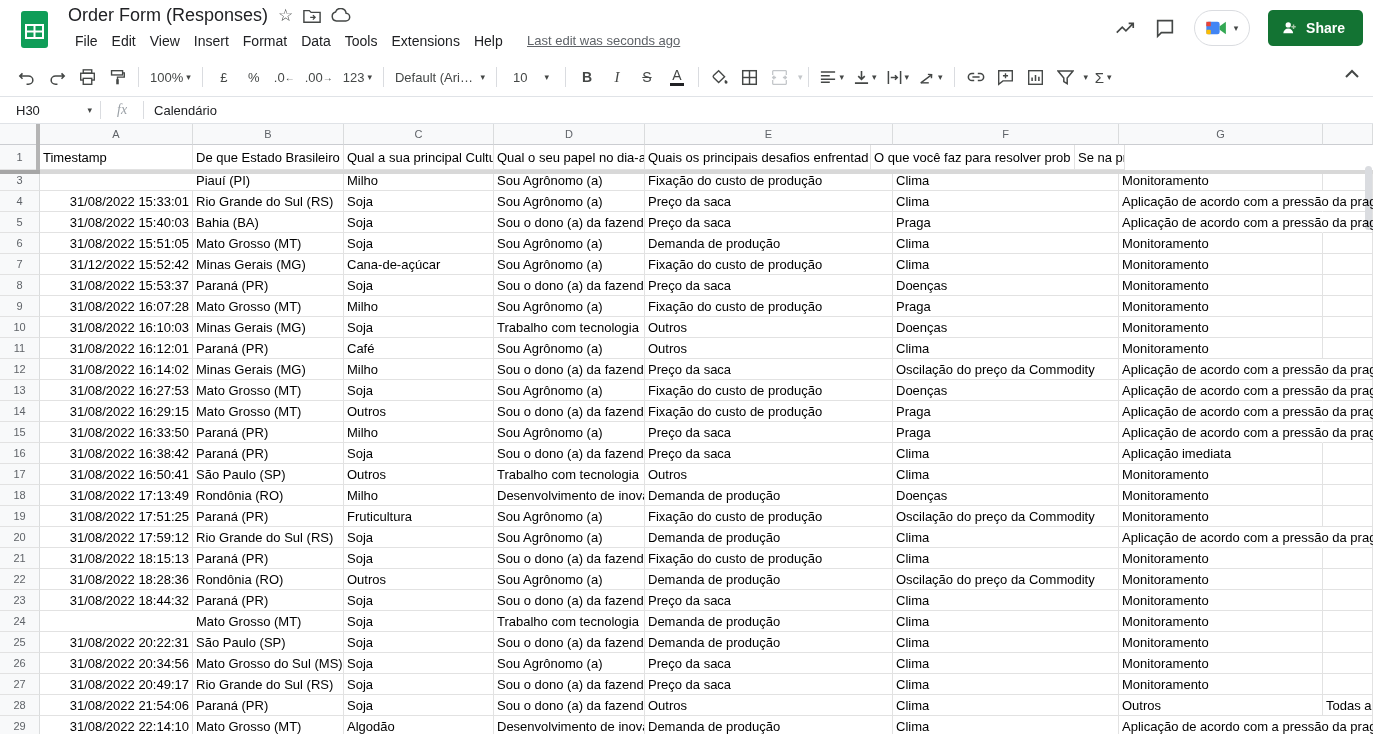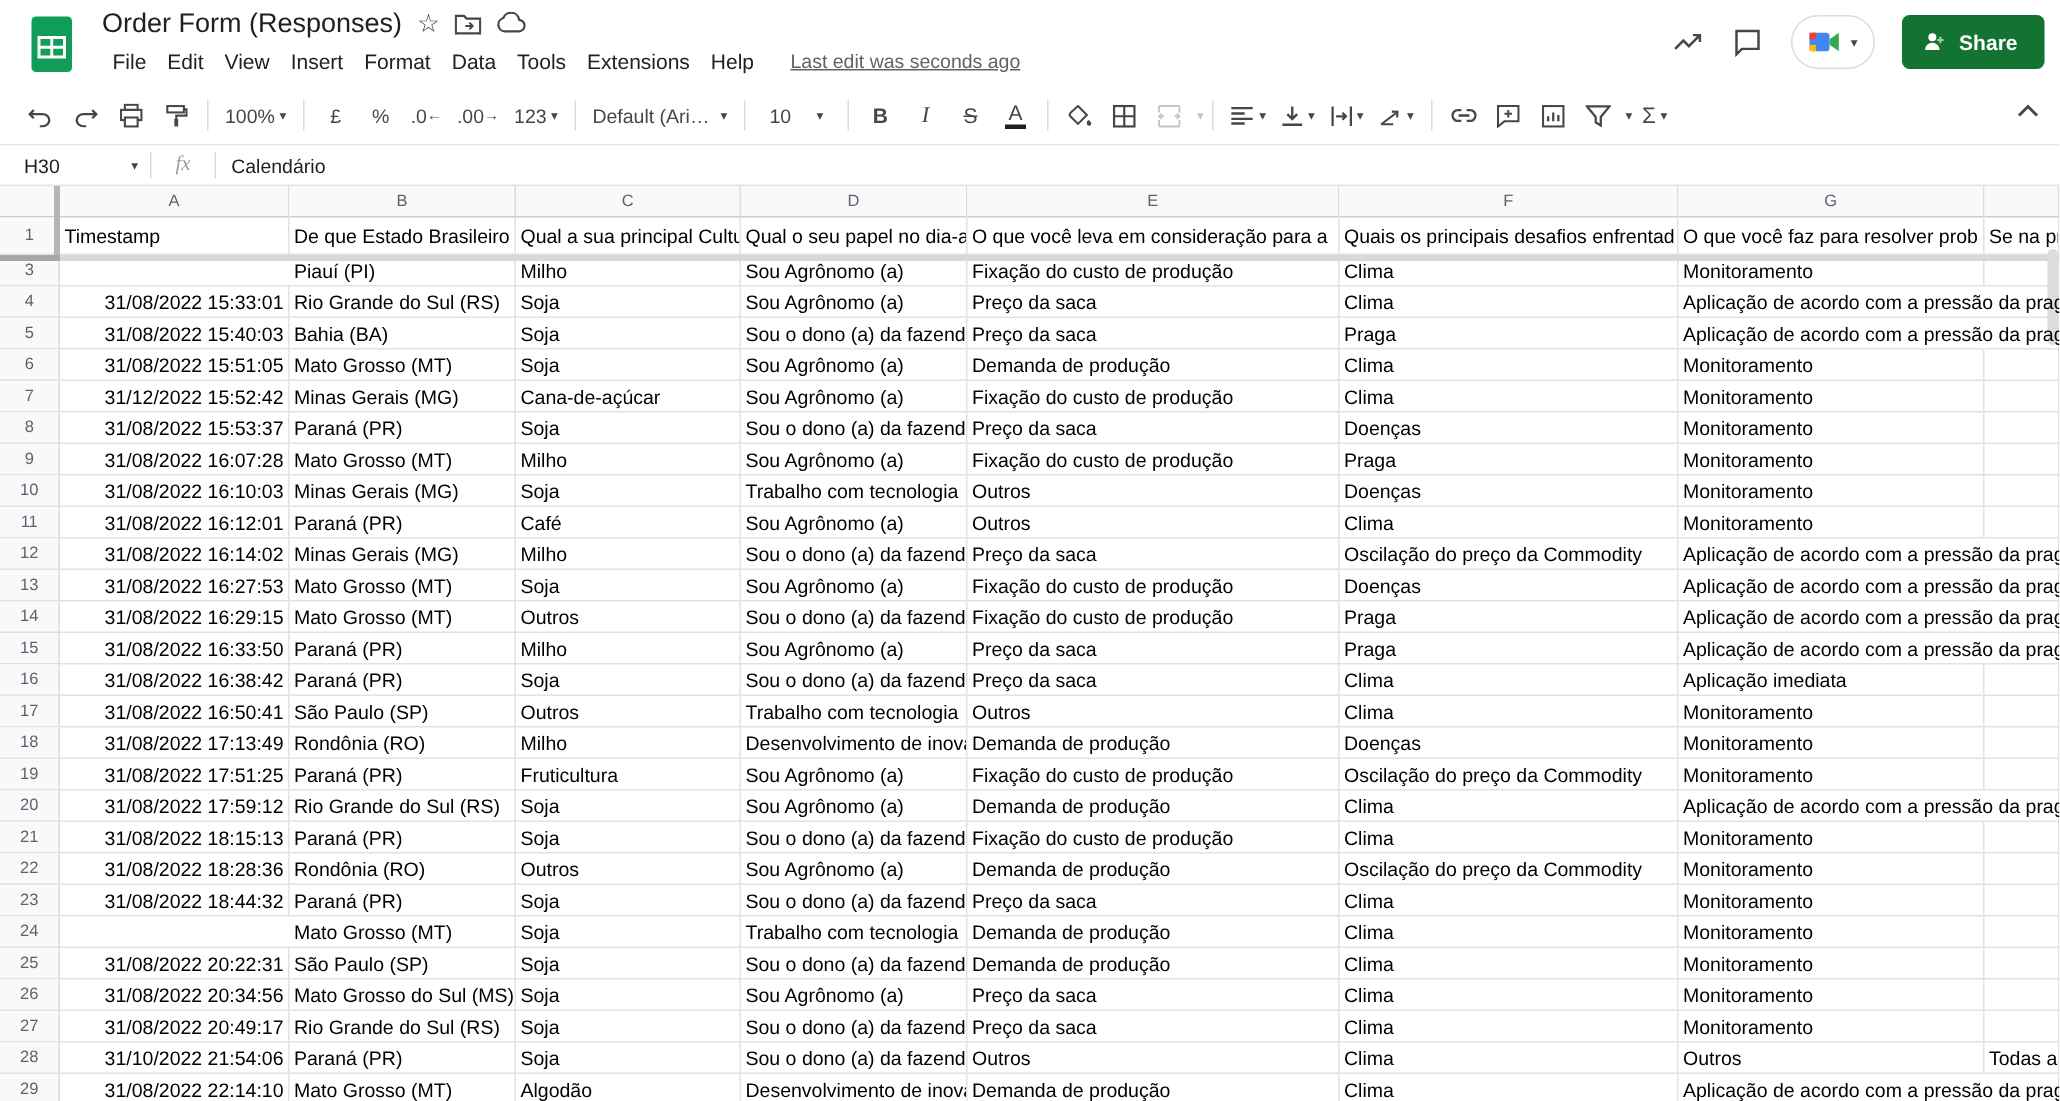--- a/index.html
+++ b/index.html
@@ -303,21 +303,20 @@
       <div class="chdr" style="width: 204px;">G</div>
       <div class="chdr" style="width: 50px;"></div>
     </div>
   <div id="rows">
       <div class="grow tall">
         <div class="rnum">1</div>
         <div class="cell" style="width: 153px;">Timestamp</div>
         <div class="cell" style="width: 151px;">De que Estado Brasileiro</div>
         <div class="cell" style="width: 150px;">Qual a sua principal Cultura</div>
         <div class="cell" style="width: 151px;">Qual o seu papel no dia-a</div>
-        <div class="cell" style="width: 248px;">O que você leva em consideração para a</div>
         <div class="cell" style="width: 226px;">Quais os principais desafios enfrentad</div>
         <div class="cell" style="width: 204px;">O que você faz para resolver prob</div>
         <div class="cell" style="width: 50px;">Se na pr</div>
       </div>
       <div class="grow">
         <div class="rnum">3</div>
         <div class="cell right" style="width: 153px; margin-top: 20px;">31/08/2022 15:31:05</div>
         <div class="cell" style="width: 151px;">Piauí (PI)</div>
         <div class="cell" style="width: 150px;">Milho</div>
         <div class="cell" style="width: 151px;">Sou Agrônomo (a)</div>
@@ -585,21 +584,21 @@
         <div class="cell" style="width: 151px;">Rio Grande do Sul (RS)</div>
         <div class="cell" style="width: 150px;">Soja</div>
         <div class="cell" style="width: 151px;">Sou o dono (a) da fazenda</div>
         <div class="cell" style="width: 248px;">Preço da saca</div>
         <div class="cell" style="width: 226px;">Clima</div>
         <div class="cell" style="width: 204px;">Monitoramento</div>
         <div class="cell" style="width: 50px;"></div>
       </div>
       <div class="grow">
         <div class="rnum">28</div>
-        <div class="cell right" style="width: 153px;">31/10/2022 21:54:06</div>
+        <div class="cell right" style="width: 153px;">31/08/2022 21:54:06</div>
         <div class="cell" style="width: 151px;">Paraná (PR)</div>
         <div class="cell" style="width: 150px;">Soja</div>
         <div class="cell" style="width: 151px;">Sou o dono (a) da fazenda</div>
         <div class="cell" style="width: 248px;">Outros</div>
         <div class="cell" style="width: 226px;">Clima</div>
         <div class="cell" style="width: 204px;">Outros</div>
         <div class="cell" style="width: 50px;">Todas as</div>
       </div>
       <div class="grow">
         <div class="rnum">29</div>

